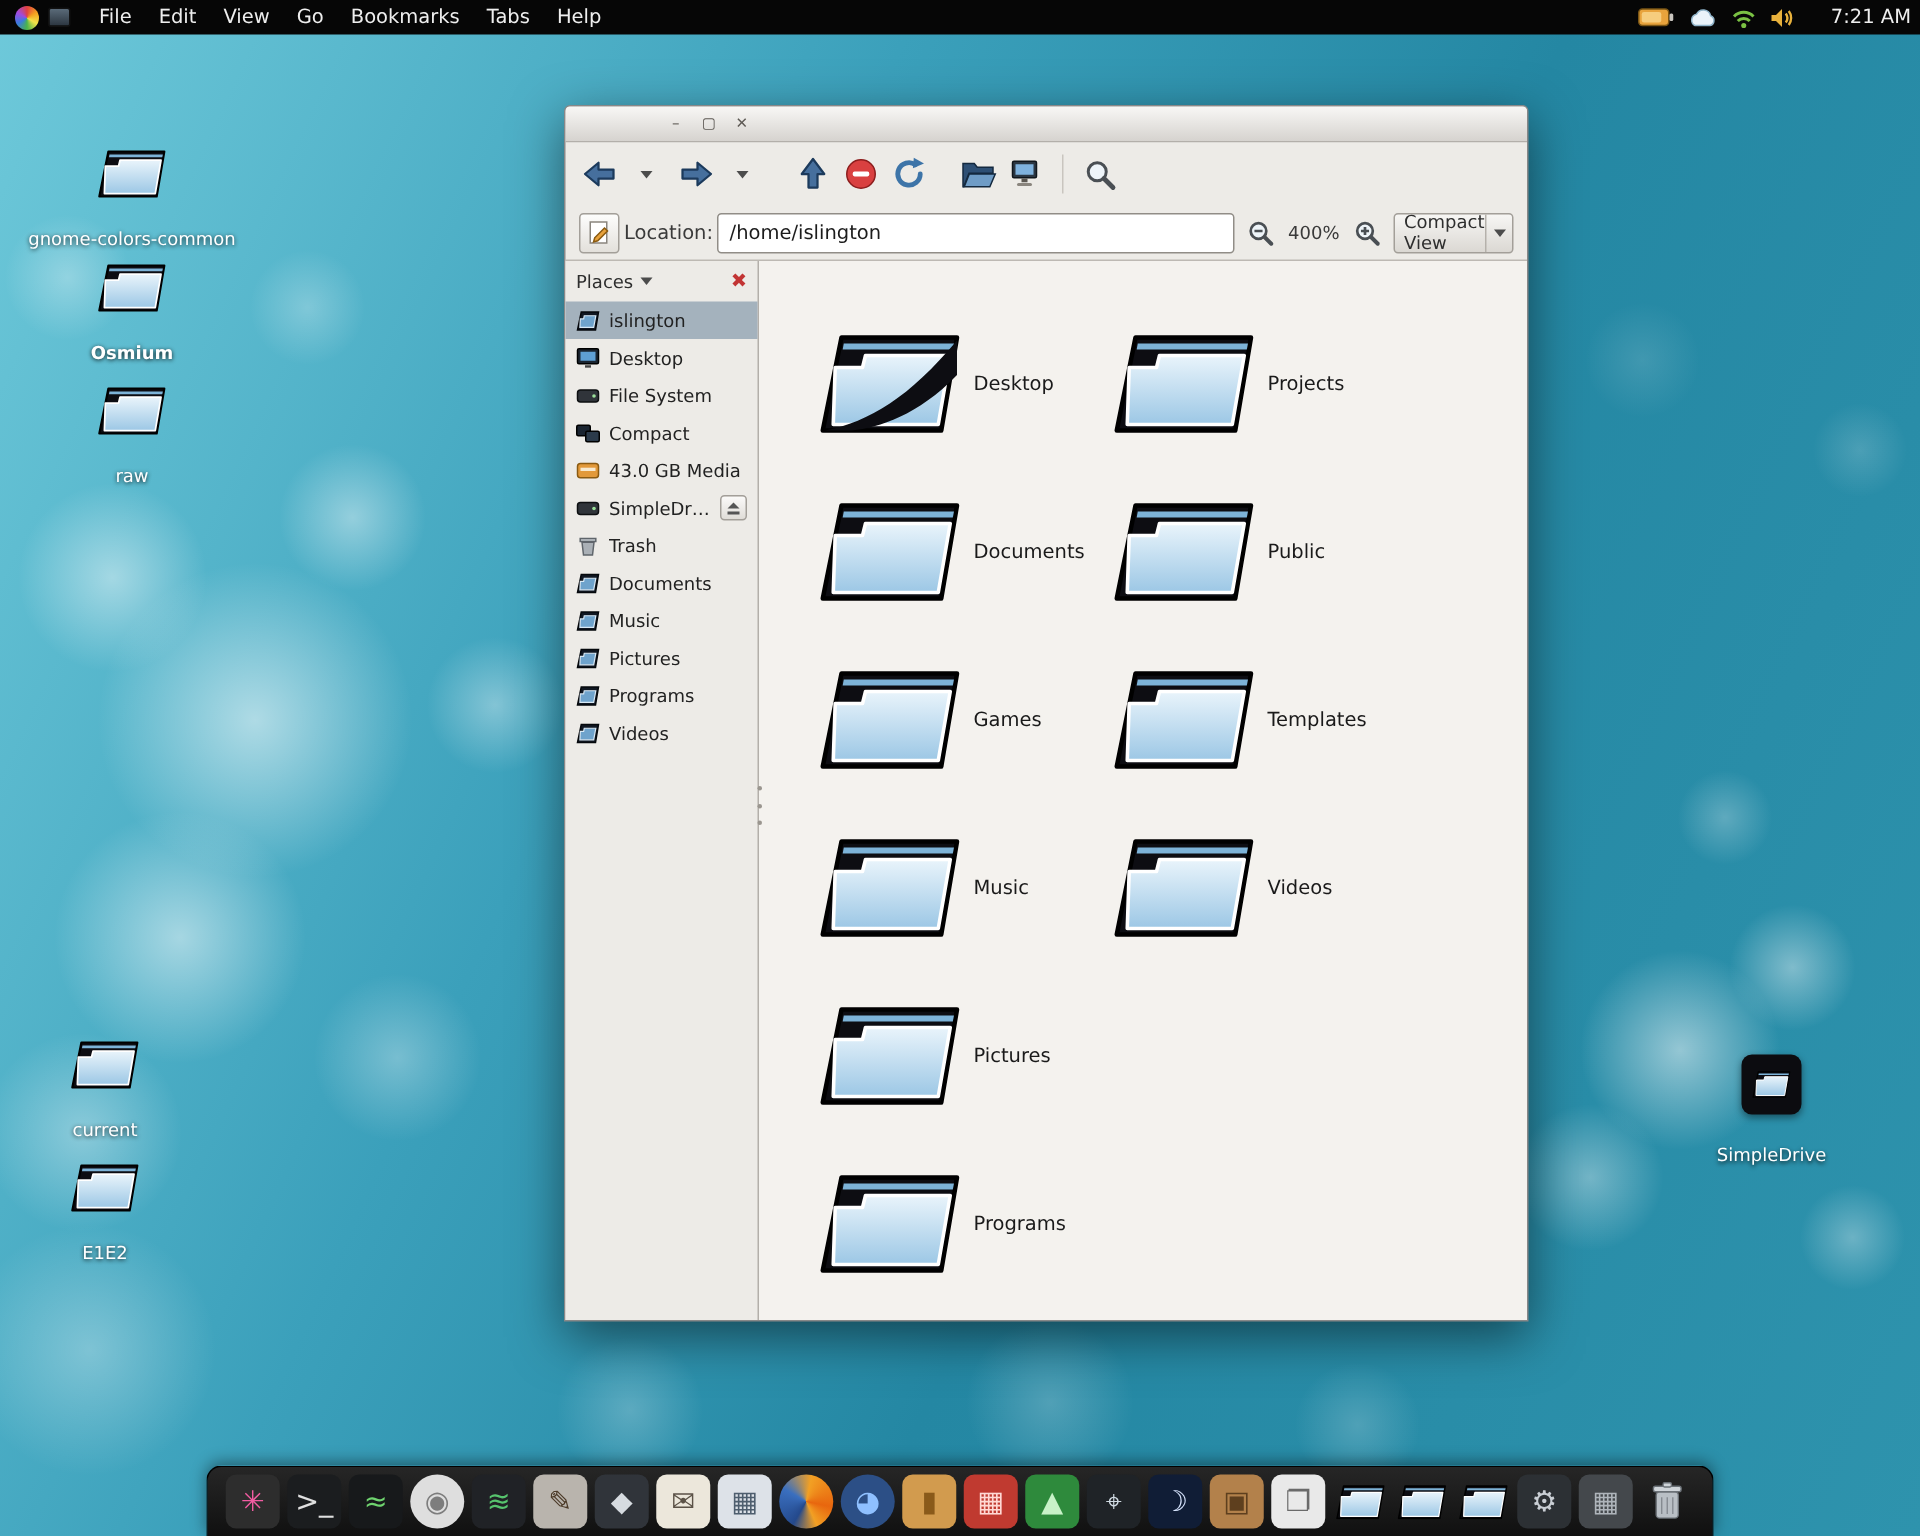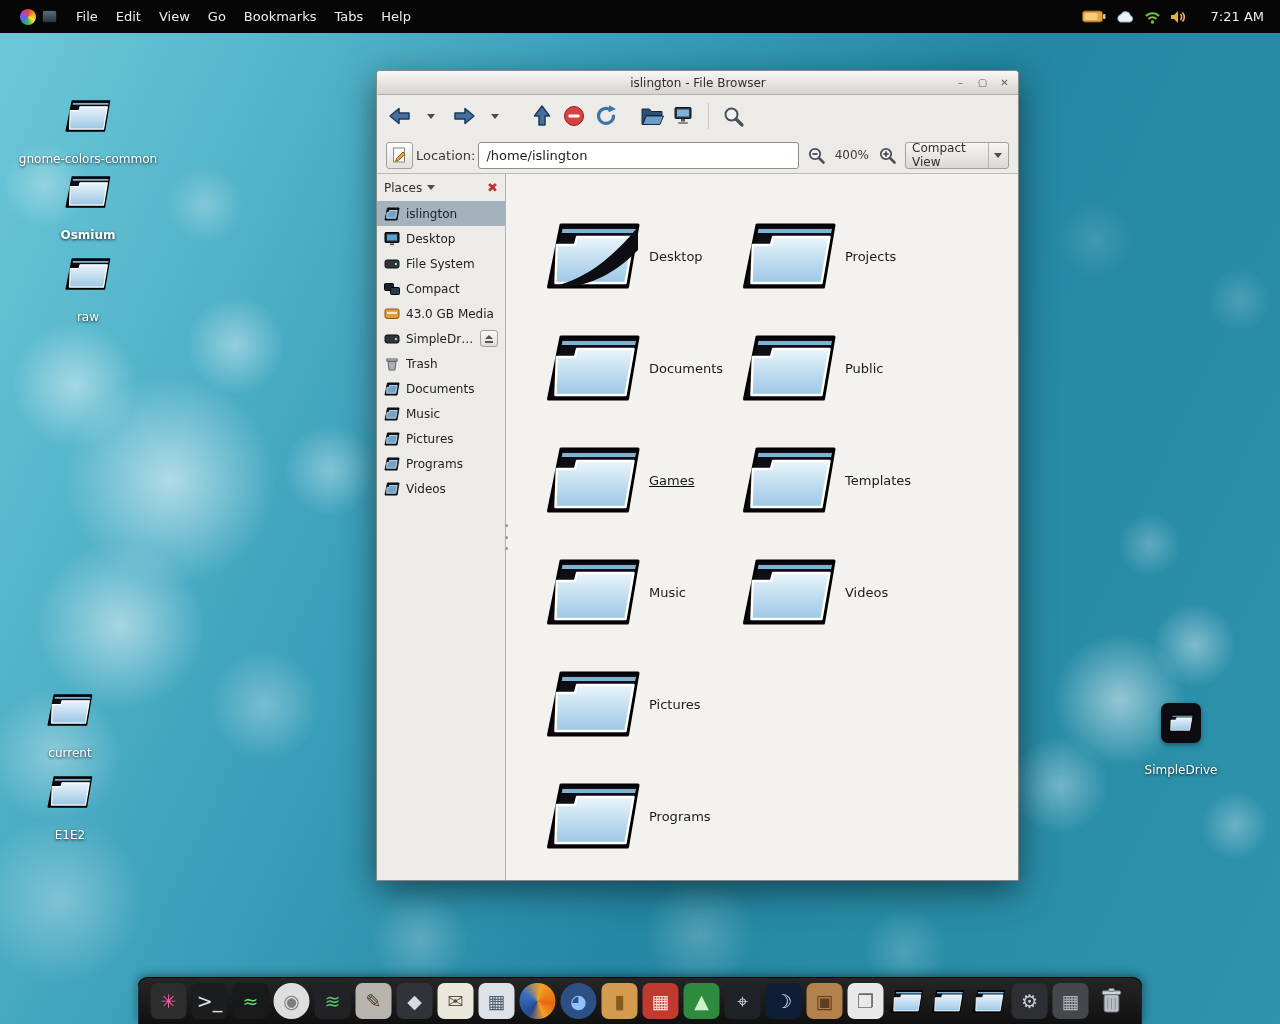--- a/index.html
+++ b/index.html
@@ -21,21 +21,21 @@
   radial-gradient(circle 70px at 1060px 785px, rgba(255,255,255,.35), rgba(255,255,255,0) 70%),
   radial-gradient(circle 50px at 1235px 825px, rgba(255,255,255,.30), rgba(255,255,255,0) 70%),
   radial-gradient(circle 45px at 1150px 545px, rgba(255,255,255,.25), rgba(255,255,255,0) 70%),
   radial-gradient(circle 80px at 700px 935px, rgba(255,255,255,.20), rgba(255,255,255,0) 70%),
   radial-gradient(circle 60px at 905px 950px, rgba(255,255,255,.18), rgba(255,255,255,0) 70%),
   radial-gradient(circle 70px at 420px 940px, rgba(255,255,255,.22), rgba(255,255,255,0) 70%),
   radial-gradient(circle 45px at 1240px 300px, rgba(255,255,255,.16), rgba(255,255,255,0) 70%),
   radial-gradient(circle 55px at 1095px 240px, rgba(255,255,255,.12), rgba(255,255,255,0) 70%),
   linear-gradient(115deg,#6ec9da 0%,#3ba0bb 35%,#2487a3 60%,#2e93ad 100%);}
 
-.panel{position:absolute;left:0;top:0;right:0;height:33px;background:#060606;color:#eee;display:flex;align-items:center;font-size:13px;z-index:20;padding:0 16px}
+.panel{position:absolute;left:0;top:0;right:0;height:23px;background:#060606;color:#eee;display:flex;align-items:center;font-size:13px;z-index:20;padding:0 6px}
 .plogo{width:16px;height:16px;border-radius:50%;margin:0 6px 0 4px;background:conic-gradient(#e04040,#f2a020,#f2e24a,#4ab44a,#3a7ae0,#a04ae0,#e04040)}
 .papp{width:15px;height:13px;border-radius:2px;background:linear-gradient(#5a6a78,#2c3640);border:1px solid #111;margin-right:10px}
 .pmenu{padding:0 9px;line-height:25px;cursor:default}
 .tray{margin-left:auto;display:flex;align-items:center;gap:9px;padding-right:10px}
 .clock{margin-left:14px;font-size:13px}
 
 .dicon{position:absolute;width:150px;text-align:center;z-index:2}
 .dicon-img{display:flex;justify-content:center;align-items:flex-end;height:40px}
 .dicon-label{margin-top:20px;font-size:12px;color:#fff;text-shadow:0 1px 3px rgba(0,0,0,.85);white-space:nowrap}
 .sd-box{width:40px;height:40px;background:#0c0c10;border-radius:7px;display:flex;align-items:center;justify-content:center;box-shadow:0 2px 5px rgba(0,0,0,.4)}
@@ -48,21 +48,21 @@
 .toolbar{height:42px;display:flex;align-items:center;gap:2px;padding:0 8px}
 .tbtn{height:32px;min-width:30px;display:flex;align-items:center;justify-content:center;border-radius:3px}
 .caret{width:0;height:0;border-left:4px solid transparent;border-right:4px solid transparent;border-top:5px solid #4c4c4c;margin:0 4px 0 1px}
 .tsep{width:1px;height:26px;background:#c9c5bf;margin:0 7px}
 .tsp{width:12px}
 .locationbar{height:36px;display:flex;align-items:center;gap:3px;padding:0 9px}
 .loc-btn{width:27px;height:27px;border:1px solid #a39f99;border-radius:3px;background:linear-gradient(#fdfdfc,#e3e0db);display:flex;align-items:center;justify-content:center}
 .loc-label{font-size:13px;color:#3a3a3a}
 .loc-input{flex:1;height:27px;border:1px solid #918d87;border-radius:3px;background:#fff;font-size:13px;padding:0 7px;color:#1c1c1c;font-family:"DejaVu Sans",sans-serif}
 .zoomtxt{font-size:12px;color:#3a3a3a;min-width:34px;text-align:center}
-.combo{width:104px;height:27px;border:1px solid #a39f99;border-radius:3px;background:linear-gradient(#f7f6f4,#dbd8d3);display:flex;align-items:center;font-size:12px;color:#2e2e2e;padding:0 6px}
+.combo{width:80px;height:27px;border:1px solid #a39f99;border-radius:3px;background:linear-gradient(#f7f6f4,#dbd8d3);display:flex;align-items:center;font-size:12px;color:#2e2e2e;padding:0 6px}
 .combo-arrow{margin-left:auto;border-left:1px solid #b5b1ab;padding:0 0 0 5px;height:100%;display:flex;align-items:center}
 .combo-arrow i{width:0;height:0;border-left:4px solid transparent;border-right:4px solid transparent;border-top:5px solid #4c4c4c}
 .window-body{flex:1;display:flex;border-top:1px solid #bdb9b3;min-height:0;position:relative}
 .sidebar{width:129px;background:#edebe7;border-right:1px solid #b3afaa;display:flex;flex-direction:column;font-size:12px}
 .places-header{height:27px;display:flex;align-items:center;padding:0 7px;gap:5px;color:#2e2e2e}
 .ph-arrow{width:0;height:0;border-left:4px solid transparent;border-right:4px solid transparent;border-top:5px solid #4c4c4c}
 .places-close{margin-left:auto;color:#c23434;font-weight:bold;font-size:13px}
 .place{height:25px;display:flex;align-items:center;gap:6px;padding:0 7px;color:#222;white-space:nowrap}
 .place.selected{background:#a4b2bd}
 .picon{width:16px;display:flex;justify-content:center}
@@ -224,21 +224,20 @@
   </svg>
           </span>
         </div>
         <div class="dicon-label">SimpleDrive</div>
       </div>
     </div>
 
   <div class="window">
     <div class="titlebar">
       <span style="width:60px"></span>
-      <span class="title">islington - File Browser</span>
       <span class="winbtns">
         <span class="winbtn">–</span>
         <span class="winbtn">▢</span>
         <span class="winbtn">✕</span>
       </span>
     </div>
 
     <div class="toolbar">
       <span class="tbtn">
         <svg width="24" height="22" viewBox="0 0 24 22">
@@ -489,21 +488,21 @@
                   </linearGradient>
                 </defs>
   <path d="M15 2 L92 2 L81.5 64 L2.5 64 Z" fill="#0d0d12" stroke="#000" stroke-width="3" stroke-linejoin="round"></path>
   <path d="M16.5 6 L90 6 L89.2 10 L15.8 10 Z" fill="#7db3d8"></path>
   <path d="M31 14 L87.5 14 L79.5 60 L9.5 60 L10.8 22 L29 22 Z" fill="url(#fgrad)" stroke="#ffffff" stroke-width="2.4" stroke-linejoin="round"></path>
 
   </svg>
             </span>
             <span class="flabel">Documents</span>
           </div>
-          <div class="file-item" style="left: 40px; top: 273px; text-decoration: underline;">
+          <div class="file-item" style="left: 40px; top: 273px;">
             <span class="ficon">
               <svg width="95" height="66" viewBox="0 0 95 66">
   <defs>
                   <linearGradient id="fgrad" x1="0" y1="0" x2="0" y2="1">
                     <stop offset="0" stop-color="#e9f4fb"></stop>
                     <stop offset="1" stop-color="#9cc7e5"></stop>
                   </linearGradient>
                 </defs>
   <path d="M15 2 L92 2 L81.5 64 L2.5 64 Z" fill="#0d0d12" stroke="#000" stroke-width="3" stroke-linejoin="round"></path>
   <path d="M16.5 6 L90 6 L89.2 10 L15.8 10 Z" fill="#7db3d8"></path>

